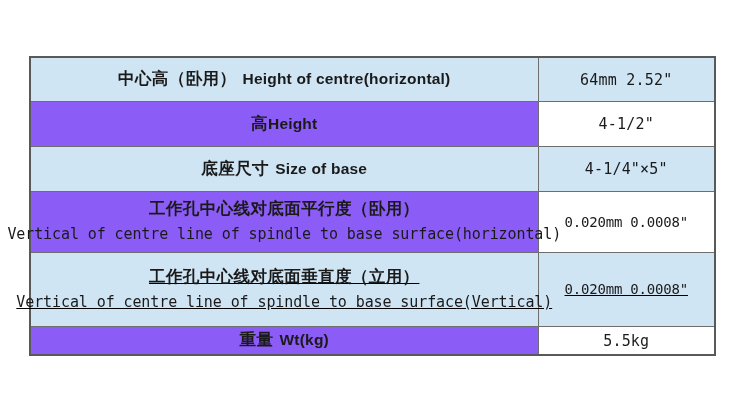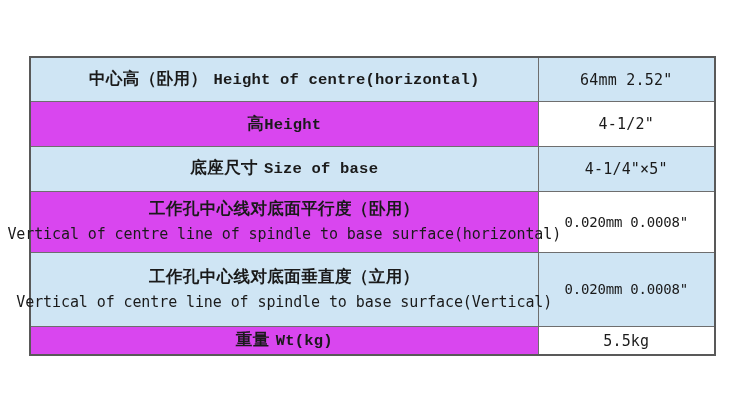--- a/index.html
+++ b/index.html
@@ -37,21 +37,21 @@
     text-align: center;
     color: #1a1a1a;
   }
 
   
   col.c-label { width: 508px; }
   col.c-value { width: 177px; }
 
   
   tr.tint-blue > td { background: #cfe5f4; }
-  tr.tint-white > td { background: #d946ef; }
+  tr.tint-white > td { background: #8b5cf6; }
 
   
   tr.tint-blue > td.value { background: #cfe5f4; }
   tr.tint-white > td.value { background: #ffffff; }
 
   td.label {
     padding: 3px 8px;
   }
   td.value {
     padding: 3px 4px;
@@ -59,21 +59,21 @@
 
   .line-cn {
     font-family: "DejaVu Sans", "Liberation Sans", sans-serif;
     font-size: 16.5px;
     font-weight: 700;
     line-height: 1.35;
     letter-spacing: 0.4px;
     white-space: nowrap;
   }
   .line-cn .latin {
-    font-family: Liberation Mono, monospace;
+    font-family: Liberation Sans, sans-serif;
     font-weight: 700;
     font-size: 15.5px;
     letter-spacing: 0.2px;
   }
   .line-en {
     font-family: "DejaVu Sans Mono", "Liberation Mono", monospace;
     font-size: 15px;
     font-weight: 400;
     line-height: 1.4;
     letter-spacing: -0.1px;
@@ -145,21 +145,21 @@
           <td class="label">
             <div class="stack two-line">
               <div class="line-cn">工作孔中心线对底面平行度（卧用）</div>
               <div class="line-en">Vertical of centre line of spindle to base surface(horizontal)</div>
             </div>
           </td>
           <td class="value">
             <div class="val-text small">0.020mm 0.0008"</div>
           </td>
         </tr>
-        <tr class="tint-blue" style="height: 68px;">
+        <tr class="tint-blue" style="height: 68px; text-decoration: underline;">
           <td class="label">
             <div class="stack two-line">
               <div class="line-cn">工作孔中心线对底面垂直度（立用）</div>
               <div class="line-en">Vertical of centre line of spindle to base surface(Vertical)</div>
             </div>
           </td>
           <td class="value">
             <div class="val-text small">0.020mm 0.0008"</div>
           </td>
         </tr>

